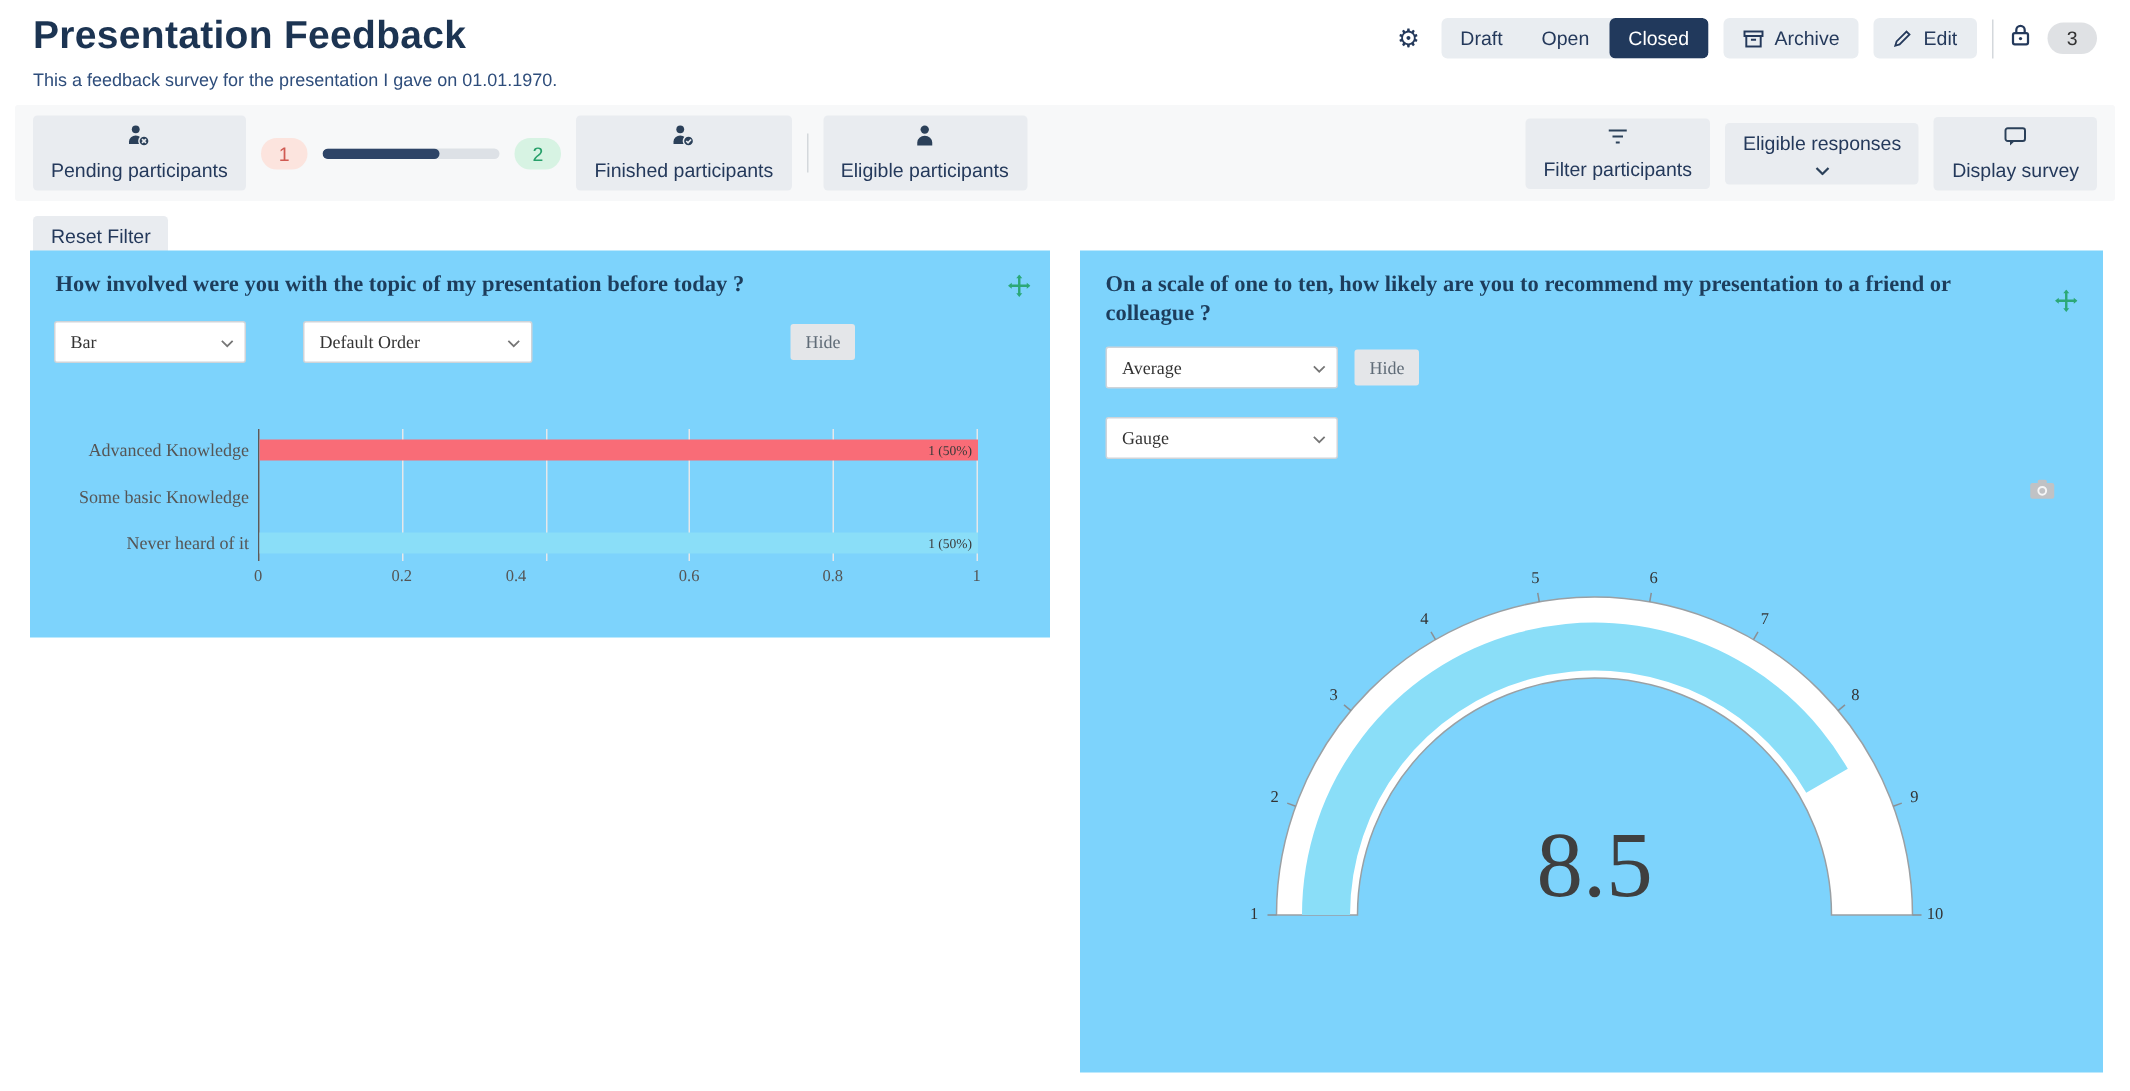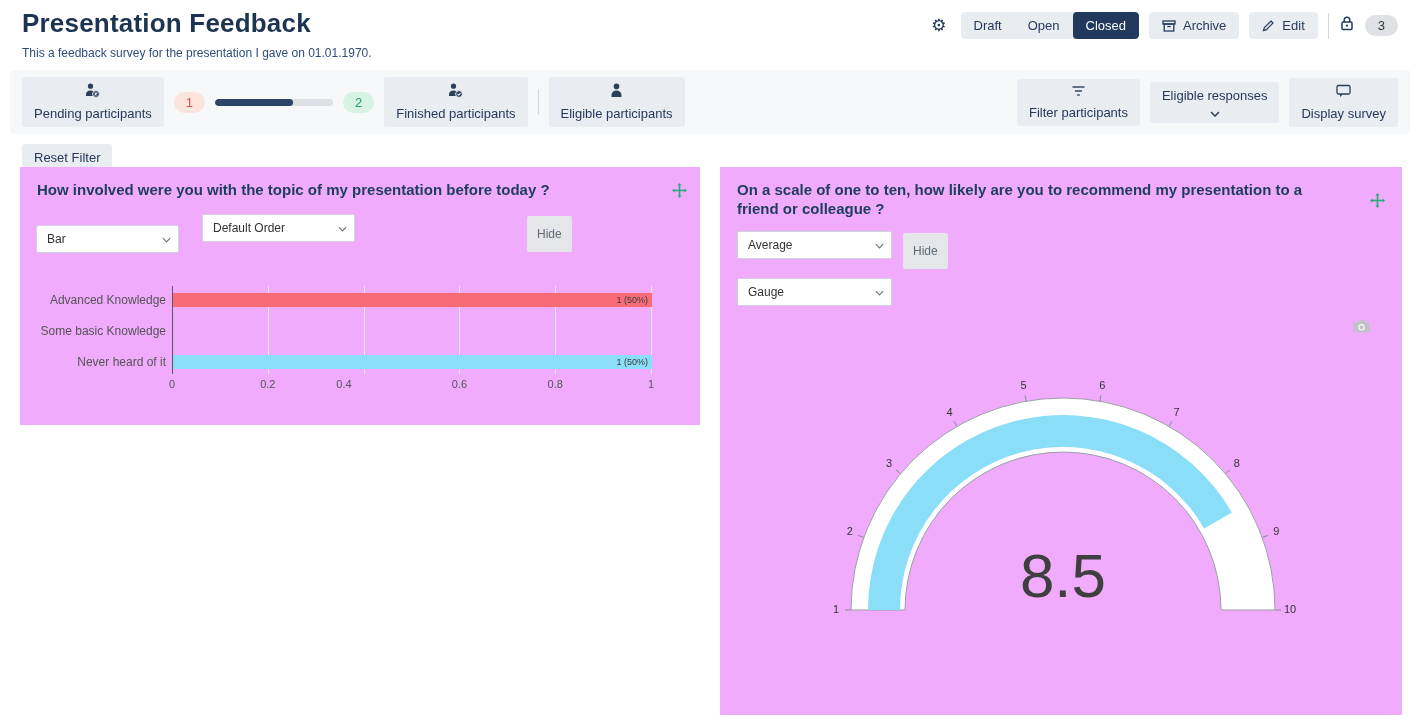--- a/index.html
+++ b/index.html
@@ -30,33 +30,33 @@
             font-size:13px; padding:6px 12px; border-radius:3px; cursor:pointer; font-family:inherit; white-space:nowrap;flex-direction:column; }
   .pill { border-radius:12px; font-size:13px; padding:3px 12px; }
   .pill.red { background:#fce4de; color:#d05a52; }
   .pill.green { background:#d7f3e3; color:#27a06a; }
   .progress-track { width:118px; height:7px; background:#dde1e6; border-radius:4px; overflow:hidden; }
   .progress-fill { height:100%; background:#2e4467; border-radius:4px; }
 
   .reset-row { margin:10px 0 0 22px; }
 
   
-  .panel { position:absolute; background:#f0abfc; }
+  .panel { position:absolute; background:#7dd3fc;font-family:Liberation Serif, serif; }
   .panel-left  { left:20px;  top:167px; width:680px; height:258px; }
   .panel-right { left:720px; top:167px; width:682px; height:548px; }
   .q-title { position:absolute; left:17px; top:14px; font-size:15px; font-weight:700; color:#1d3d5c; line-height:1.25; }
   .panel-right .q-title { width:600px; }
   .move-icon { position:absolute; cursor:move; }
   .panel-left  .move-icon { left:652px; top:16px; }
   .panel-right .move-icon { left:650px; top:26px; }
 
   .ctl-select { position:absolute; height:28px; background:#fff; border:1px solid #cfd4d9; border-radius:2px;
                 display:flex; align-items:center; padding:0 22px 0 10px; font-size:12px; color:#333; cursor:pointer; }
   .ctl-select .chev { position:absolute; right:7px; top:11px; }
-  .hide-btn { position:absolute; height:36px; background:#e4e6e9; border:none; border-radius:2px; color:#5f6b77;
+  .hide-btn { position:absolute; height:24px; background:#e4e6e9; border:none; border-radius:2px; color:#5f6b77;
               font-size:12px; padding:0 10px; cursor:pointer; font-family:inherit;text-align:right; }
 
   
   .bar-chart { position:absolute; left:0; top:0; width:680px; height:258px; }
   .grid-v { position:absolute; width:1px; background:#e6e8ea; }
   .axis-v { position:absolute; width:1px; background:#5a5a5a; }
   .hbar { position:absolute; height:14px; }
   .hbar span { position:absolute; right:4px; top:2px; font-size:9px; color:#3a3a3a; }
   .cat-label { position:absolute; left:0; width:146px; text-align:right; font-size:12px; color:#555; height:14px; line-height:14px; }
   .x-tick { position:absolute; transform:translateX(-50%); font-size:11px; color:#555; }
@@ -176,21 +176,21 @@
 
   <div class="panel panel-left">
     <div class="q-title">How involved were you with the topic of my presentation before today ?</div>
     <span class="move-icon">
       <svg width="15" height="15" viewBox="0 0 15 15">
         <path d="M7.5 0 L9.5 2.5 H5.5 Z M7.5 15 L5.5 12.5 H9.5 Z M0 7.5 L2.5 5.5 V9.5 Z M15 7.5 L12.5 9.5 V5.5 Z" fill="#2ca877"></path>
         <line x1="7.5" y1="2" x2="7.5" y2="13" stroke="#2ca877" stroke-width="1.6"></line>
         <line x1="2" y1="7.5" x2="13" y2="7.5" stroke="#2ca877" stroke-width="1.6"></line>
       </svg>
     </span>
-    <div class="ctl-select" style="left:16px; top:58px; width:143px;">
+    <div class="ctl-select" style="left:16px; top:47px; width:128px;">
       <span>Bar</span>
       <svg class="chev" width="9" height="6" viewBox="0 0 10 6">
           <path d="M1 1 L5 5 L9 1" fill="none" stroke="#777" stroke-width="1.3"></path>
         </svg>
     </div>
     <div class="ctl-select" style="left:182px; top:47px; width:153px;">
       <span>Default Order</span>
       <svg class="chev" width="9" height="6" viewBox="0 0 10 6">
           <path d="M1 1 L5 5 L9 1" fill="none" stroke="#777" stroke-width="1.3"></path>
         </svg>

